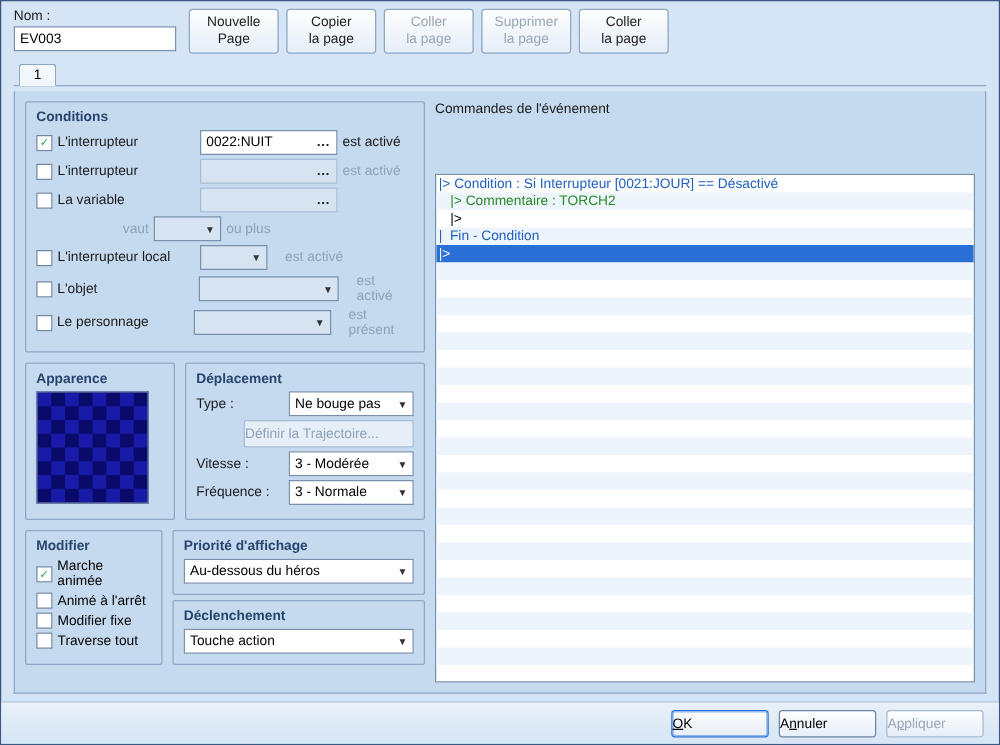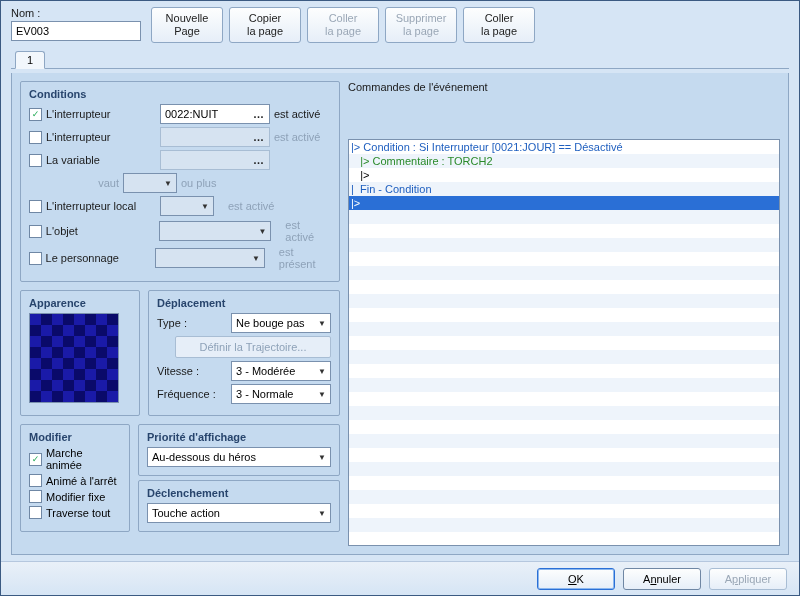--- a/index.html
+++ b/index.html
@@ -35,31 +35,31 @@
 .combo .arrow { color: #333; font-size: 8px; }
 .combo.dis { background: #d6e3f1; color: #8ea2b8; }
 .suffix { color: #1a1a1a; }
 .hsplit { display: flex; gap: 8px; }
 .appear .sprite { width: 90px; height: 90px; border: 1px solid #7a91ae; background:
   repeating-conic-gradient(#0a0a6a 0 25%, #1a1aa8 0 50%) 0 0/22px 22px;
   background-color: #0a0a6a;
 }
 .dep .row .dlbl { width: 70px; color: #1a1a1a; }
 .dep .combo, .prio .combo, .decl .combo { width: 140px; }
-.trajbtn { width: 156px; height: 22px; border: 1px solid #a8bdd4; background: #e6eef8; color: #8ea2b8; text-align: center; line-height: 20px; border-radius: 2px; }
+.trajbtn { width: 136px; height: 22px; border: 1px solid #a8bdd4; background: #e6eef8; color: #8ea2b8; line-height: 20px; border-radius: 2px; }
 .rightcol { flex: 1; display: flex; flex-direction: column; }
 .cmdtitle { color: #1a1a1a; margin-bottom: 2px; }
 .cmdlist { flex: 1; border: 1px solid #7a91ae; background: #fff; overflow: hidden; margin-top: 44px; }
 .cmdline { height: 14px; line-height: 14px; padding: 0 2px; font-family: "Tahoma", sans-serif; white-space: pre; }
 .cmdline.even { background: #eef4fb; }
 .cmdline.sel { background: #2a6fd6; color: #fff; }
 .c-blue { color: #1f5fbf; }
 .c-green { color: #2a8a2a; }
 .footer { height: 34px; display: flex; align-items: center; justify-content: flex-end; gap: 8px; padding: 0 12px; border-top: 1px solid #b5c7de; background: linear-gradient(#e9f0f8,#d6e5f5); }
-.fbtn { width: 78px; height: 22px; border: 1px solid #6f87a4; background: linear-gradient(#fdfefe,#e6eef8); border-radius: 3px; text-align: center; line-height: 20px; }
+.fbtn { width: 78px; height: 22px; border: 1px solid #6f87a4; background: linear-gradient(#fdfefe,#e6eef8); border-radius: 3px; text-align: left; line-height: 20px; }
 .fbtn u { text-decoration: underline; }
 .fbtn.disabled { color: #9aa7b6; border-color: #a8bdd4; }
 .fbtn.default { border: 1px solid #2a6fd6; box-shadow: 0 0 0 1px #8bb7ee inset; }
 </style>
 </head>
 <body>
 
 <div class="window">
 
   <div class="body">

